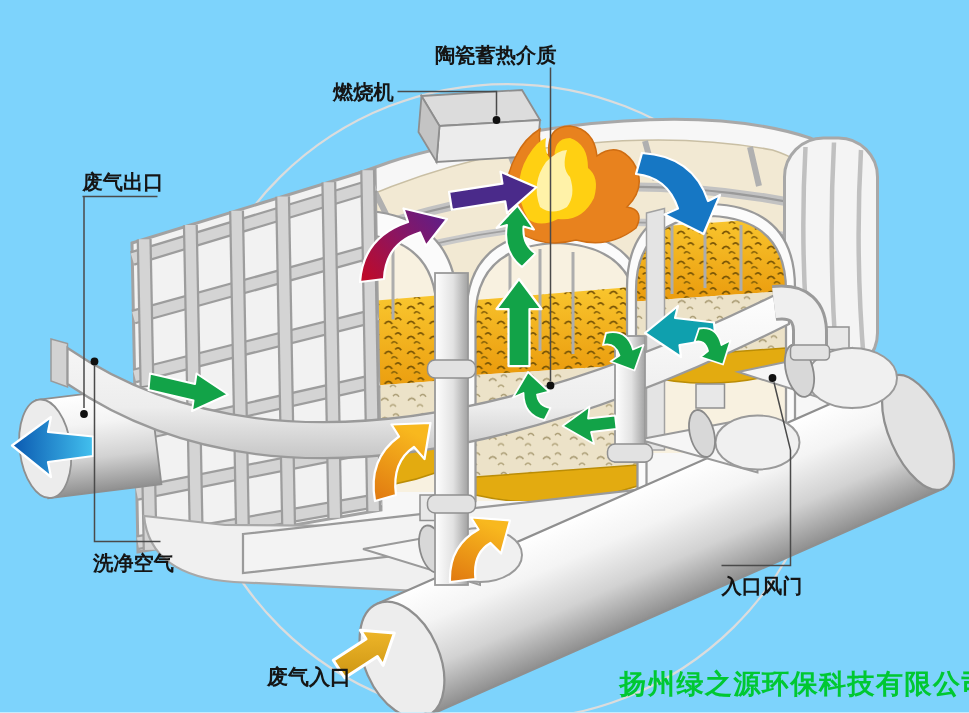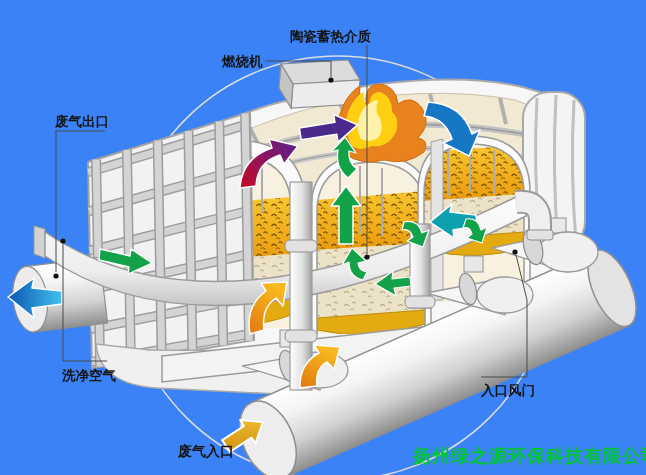--- a/index.html
+++ b/index.html
@@ -1,16 +1,16 @@
 <!DOCTYPE html>
 <html><head>
 <meta charset="utf-8">
 <style>
   html,body{margin:0;padding:0;background:#ffffff;}
-  .page{position:relative;width:646px;height:475px;background:#3b82f6;overflow:hidden;
+  .page{position:relative;width:646px;height:475px;background:#7dd3fc;overflow:hidden;
         font-family:"Liberation Sans",sans-serif;}
   svg{display:block;}
   text.diagram-label{font-family:"Liberation Sans","DejaVu Sans",sans-serif;font-weight:700;}
   text.company{font-family:"Liberation Serif","DejaVu Serif",serif;font-weight:700;letter-spacing:1px;}
 </style>
 </head>
 <body>
 
 <div class="page">
 <svg width="646" height="475" viewBox="0 0 646 475">

